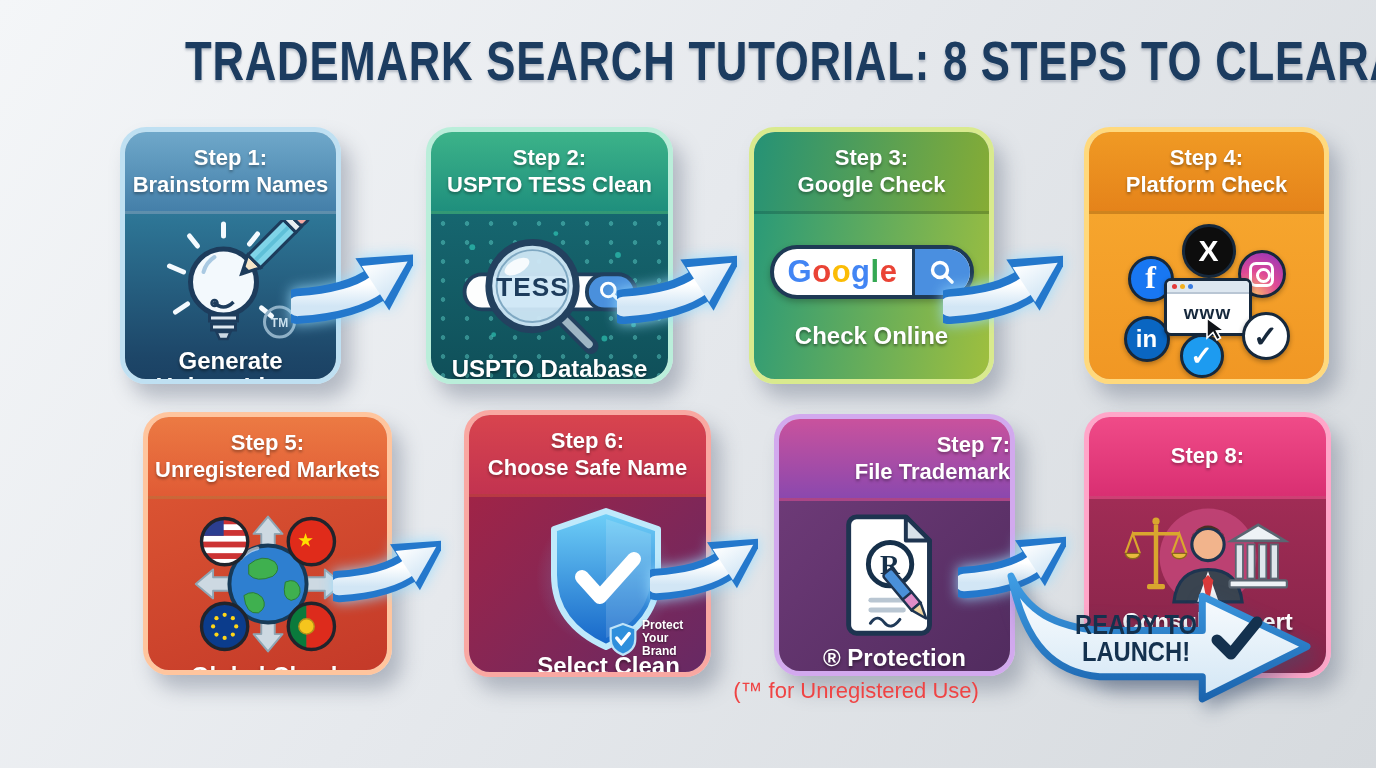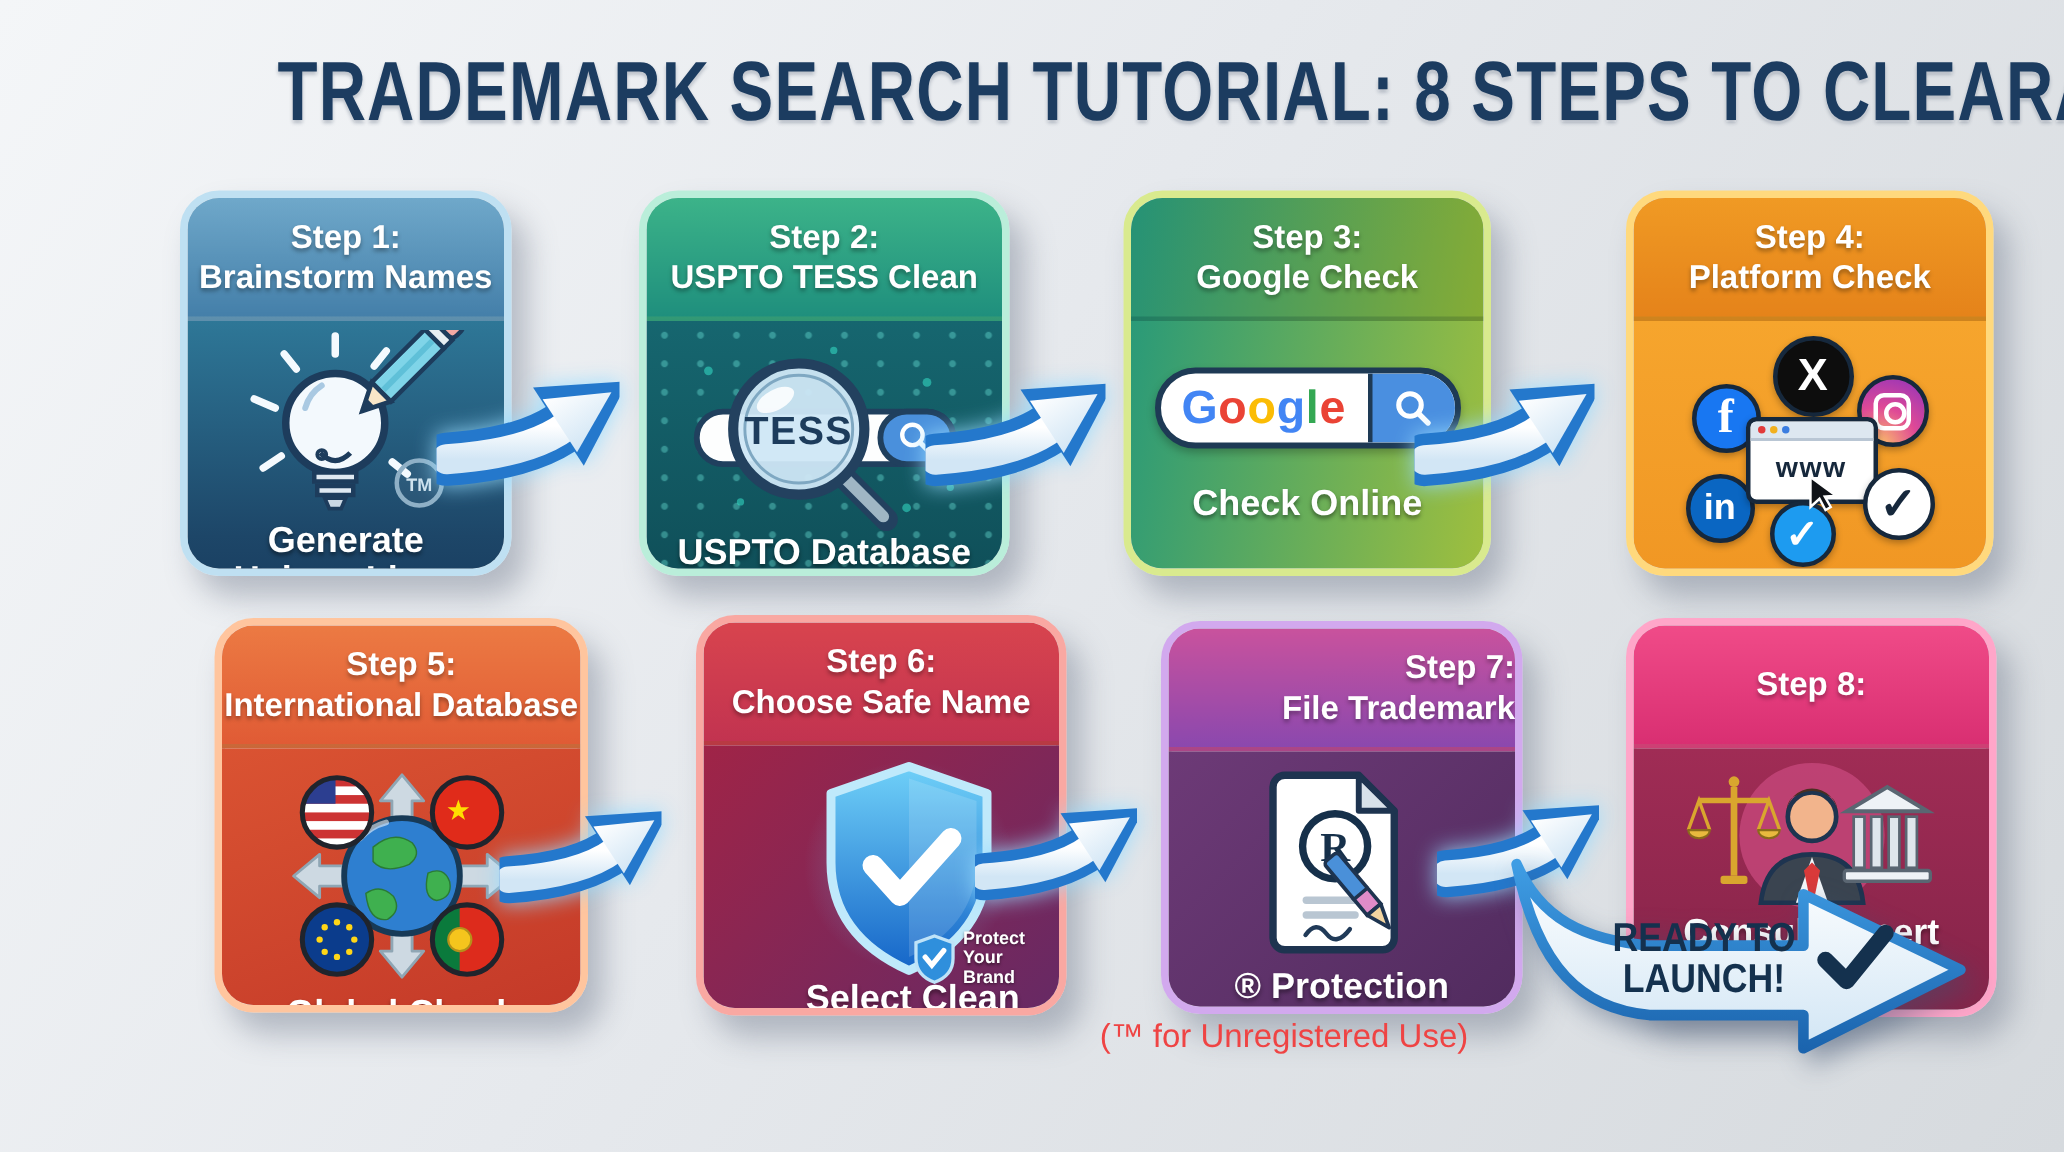--- a/index.html
+++ b/index.html
@@ -296,21 +296,21 @@
         </svg>
       </div>
     </div>
     <div class="caption">Domain &amp; Social Media</div>
   </div>
 </div>
 
 <div class="card c5">
   <div class="hd">
     <div class="l1">Step 5:</div>
-    <div class="l2">International Database</div>
+    <div class="l2">Unregistered Markets</div>
   </div>
   <div class="bd">
     <div class="icon">
       <svg width="190" height="158" viewBox="0 0 190 164">
         <defs>
           <clipPath id="usClip">
               <circle cx="0" cy="0" r="24"></circle>
             </clipPath>
           <clipPath id="ptClip">
               <circle cx="0" cy="0" r="24"></circle>

